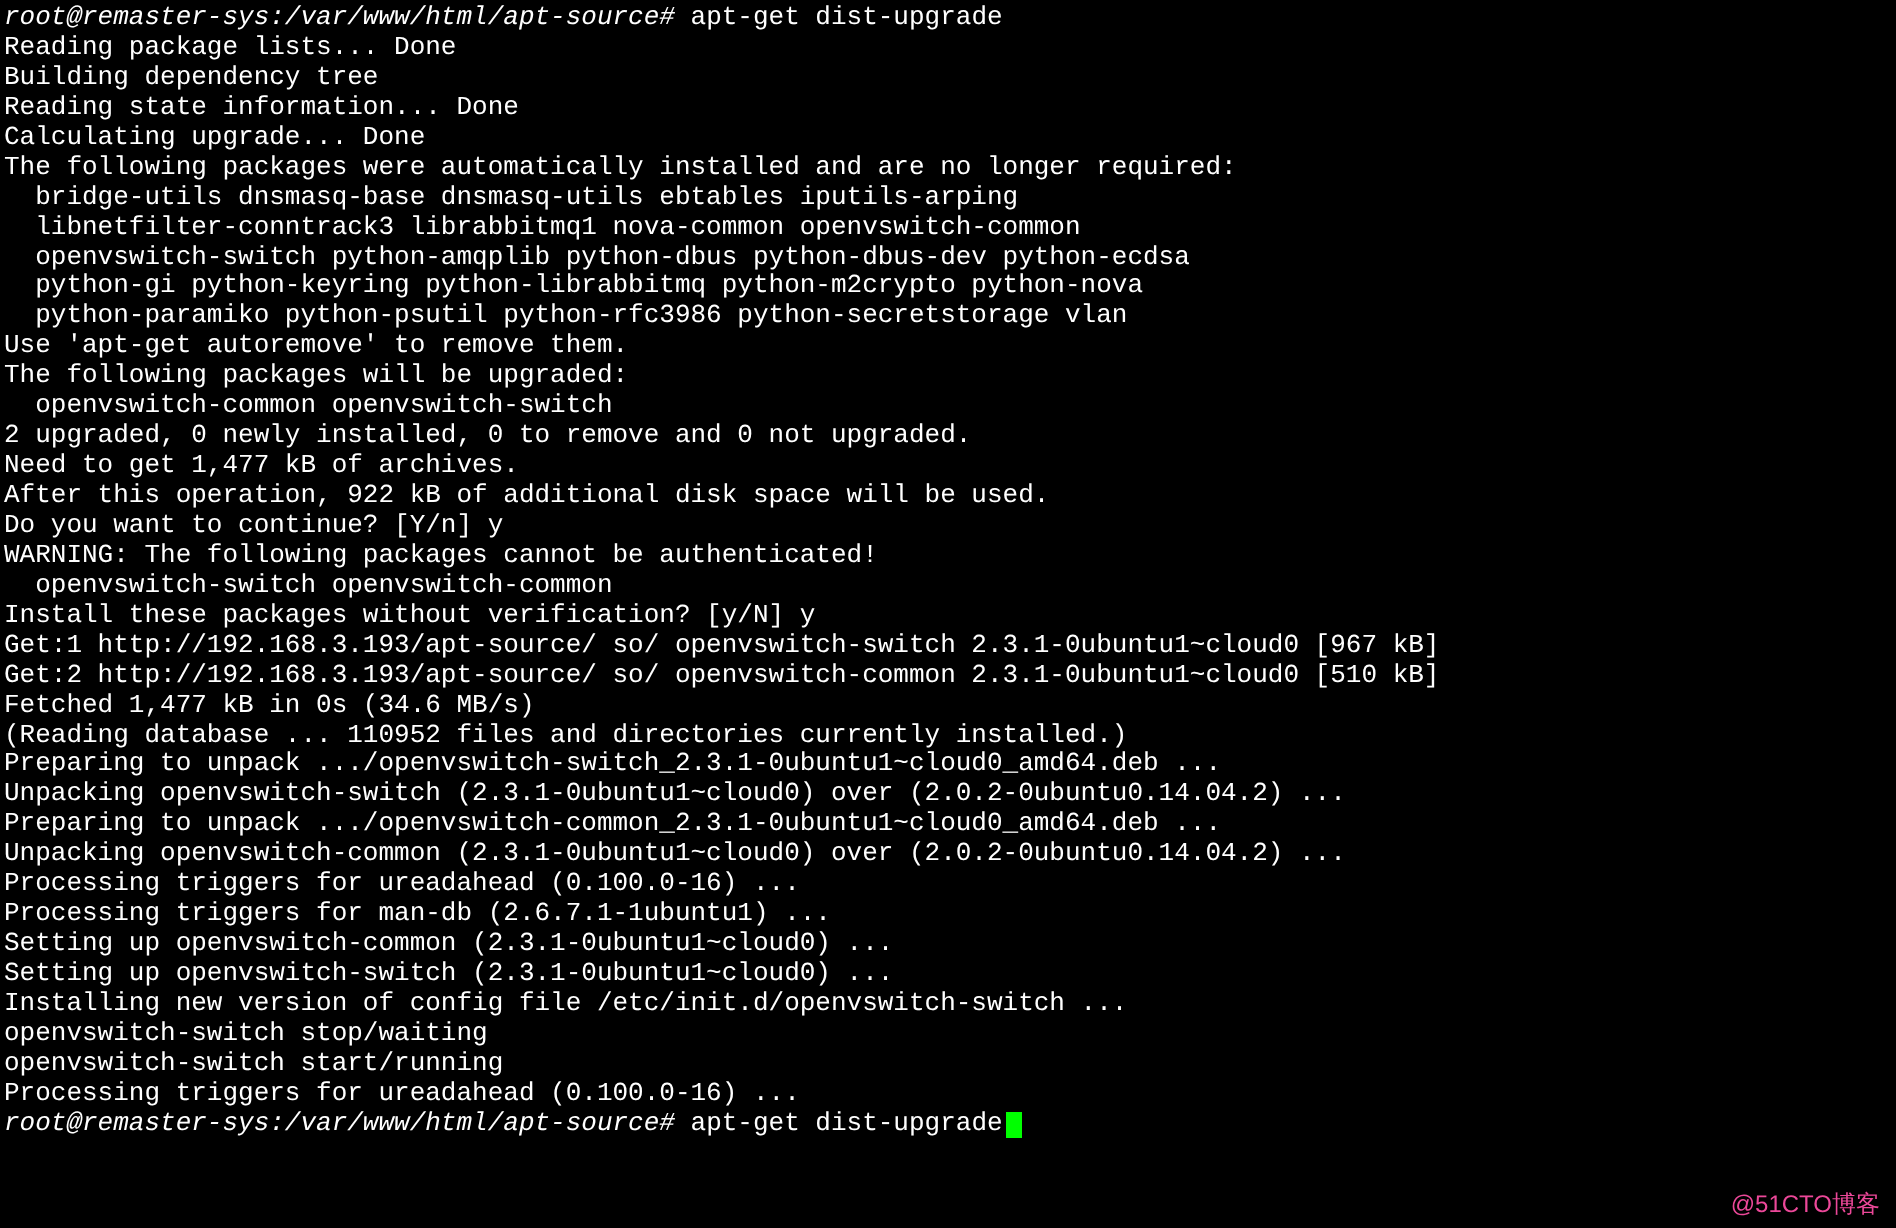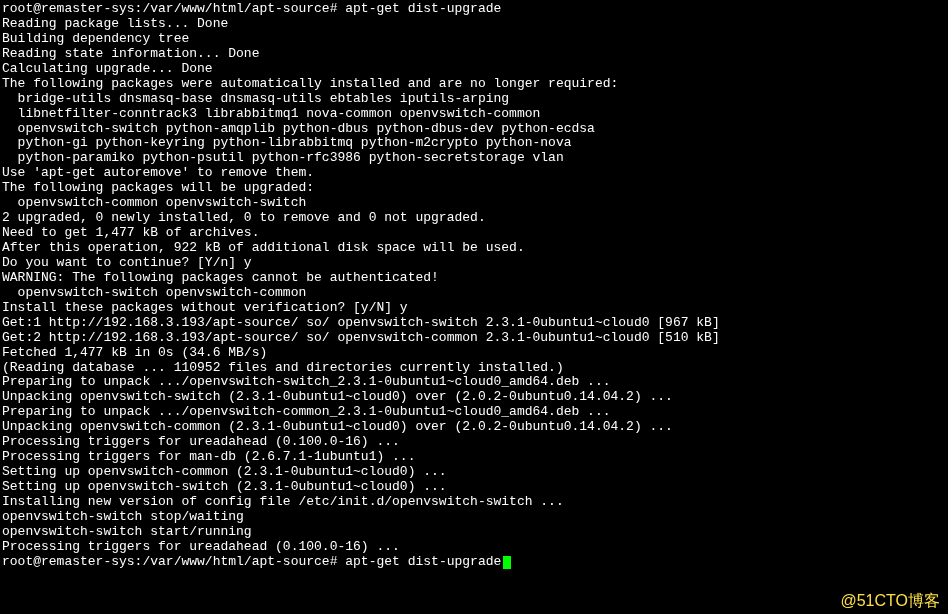--- a/index.html
+++ b/index.html
@@ -20,35 +20,36 @@
       position: relative;
     }
     .terminal {
       white-space: pre;
     }
     .line {
       display: block;
     }
     .prompt-user-host {
       color: #fff;
+      font-style: italic;
     }
     .cursor {
       display: inline-block;
       width: 8px;
       height: 13px;
       background: #00ff00;
       vertical-align: text-bottom;
       margin-left: 2px;
     }
     .watermark {
       position: absolute;
       bottom: 4px;
       right: 8px;
-      color: #fde047;
-      font-size: 16px;
+      color: #ec4899;
+      font-size: 12px;
       font-family: sans-serif;
     }
   </style>
 </head>
 <body>
 
 <div class="terminal" id="terminal"><span class="line"><span class="prompt-user-host">root@remaster-sys:/var/www/html/apt-source# </span><span>apt-get dist-upgrade</span></span><span class="line">Reading package lists... Done</span><span class="line">Building dependency tree</span><span class="line">Reading state information... Done</span><span class="line">Calculating upgrade... Done</span><span class="line">The following packages were automatically installed and are no longer required:</span><span class="line">  bridge-utils dnsmasq-base dnsmasq-utils ebtables iputils-arping</span><span class="line">  libnetfilter-conntrack3 librabbitmq1 nova-common openvswitch-common</span><span class="line">  openvswitch-switch python-amqplib python-dbus python-dbus-dev python-ecdsa</span><span class="line">  python-gi python-keyring python-librabbitmq python-m2crypto python-nova</span><span class="line">  python-paramiko python-psutil python-rfc3986 python-secretstorage vlan</span><span class="line">Use 'apt-get autoremove' to remove them.</span><span class="line">The following packages will be upgraded:</span><span class="line">  openvswitch-common openvswitch-switch</span><span class="line">2 upgraded, 0 newly installed, 0 to remove and 0 not upgraded.</span><span class="line">Need to get 1,477 kB of archives.</span><span class="line">After this operation, 922 kB of additional disk space will be used.</span><span class="line">Do you want to continue? [Y/n] y</span><span class="line">WARNING: The following packages cannot be authenticated!</span><span class="line">  openvswitch-switch openvswitch-common</span><span class="line">Install these packages without verification? [y/N] y</span><span class="line">Get:1 http://192.168.3.193/apt-source/ so/ openvswitch-switch 2.3.1-0ubuntu1~cloud0 [967 kB]</span><span class="line">Get:2 http://192.168.3.193/apt-source/ so/ openvswitch-common 2.3.1-0ubuntu1~cloud0 [510 kB]</span><span class="line">Fetched 1,477 kB in 0s (34.6 MB/s)</span><span class="line">(Reading database ... 110952 files and directories currently installed.)</span><span class="line">Preparing to unpack .../openvswitch-switch_2.3.1-0ubuntu1~cloud0_amd64.deb ...</span><span class="line">Unpacking openvswitch-switch (2.3.1-0ubuntu1~cloud0) over (2.0.2-0ubuntu0.14.04.2) ...</span><span class="line">Preparing to unpack .../openvswitch-common_2.3.1-0ubuntu1~cloud0_amd64.deb ...</span><span class="line">Unpacking openvswitch-common (2.3.1-0ubuntu1~cloud0) over (2.0.2-0ubuntu0.14.04.2) ...</span><span class="line">Processing triggers for ureadahead (0.100.0-16) ...</span><span class="line">Processing triggers for man-db (2.6.7.1-1ubuntu1) ...</span><span class="line">Setting up openvswitch-common (2.3.1-0ubuntu1~cloud0) ...</span><span class="line">Setting up openvswitch-switch (2.3.1-0ubuntu1~cloud0) ...</span><span class="line">Installing new version of config file /etc/init.d/openvswitch-switch ...</span><span class="line">openvswitch-switch stop/waiting</span><span class="line">openvswitch-switch start/running</span><span class="line">Processing triggers for ureadahead (0.100.0-16) ...</span><span class="line"><span class="prompt-user-host">root@remaster-sys:/var/www/html/apt-source# </span><span>apt-get dist-upgrade</span><span class="cursor"></span></span></div>
 
 <div class="watermark">@51CTO博客</div>
 

